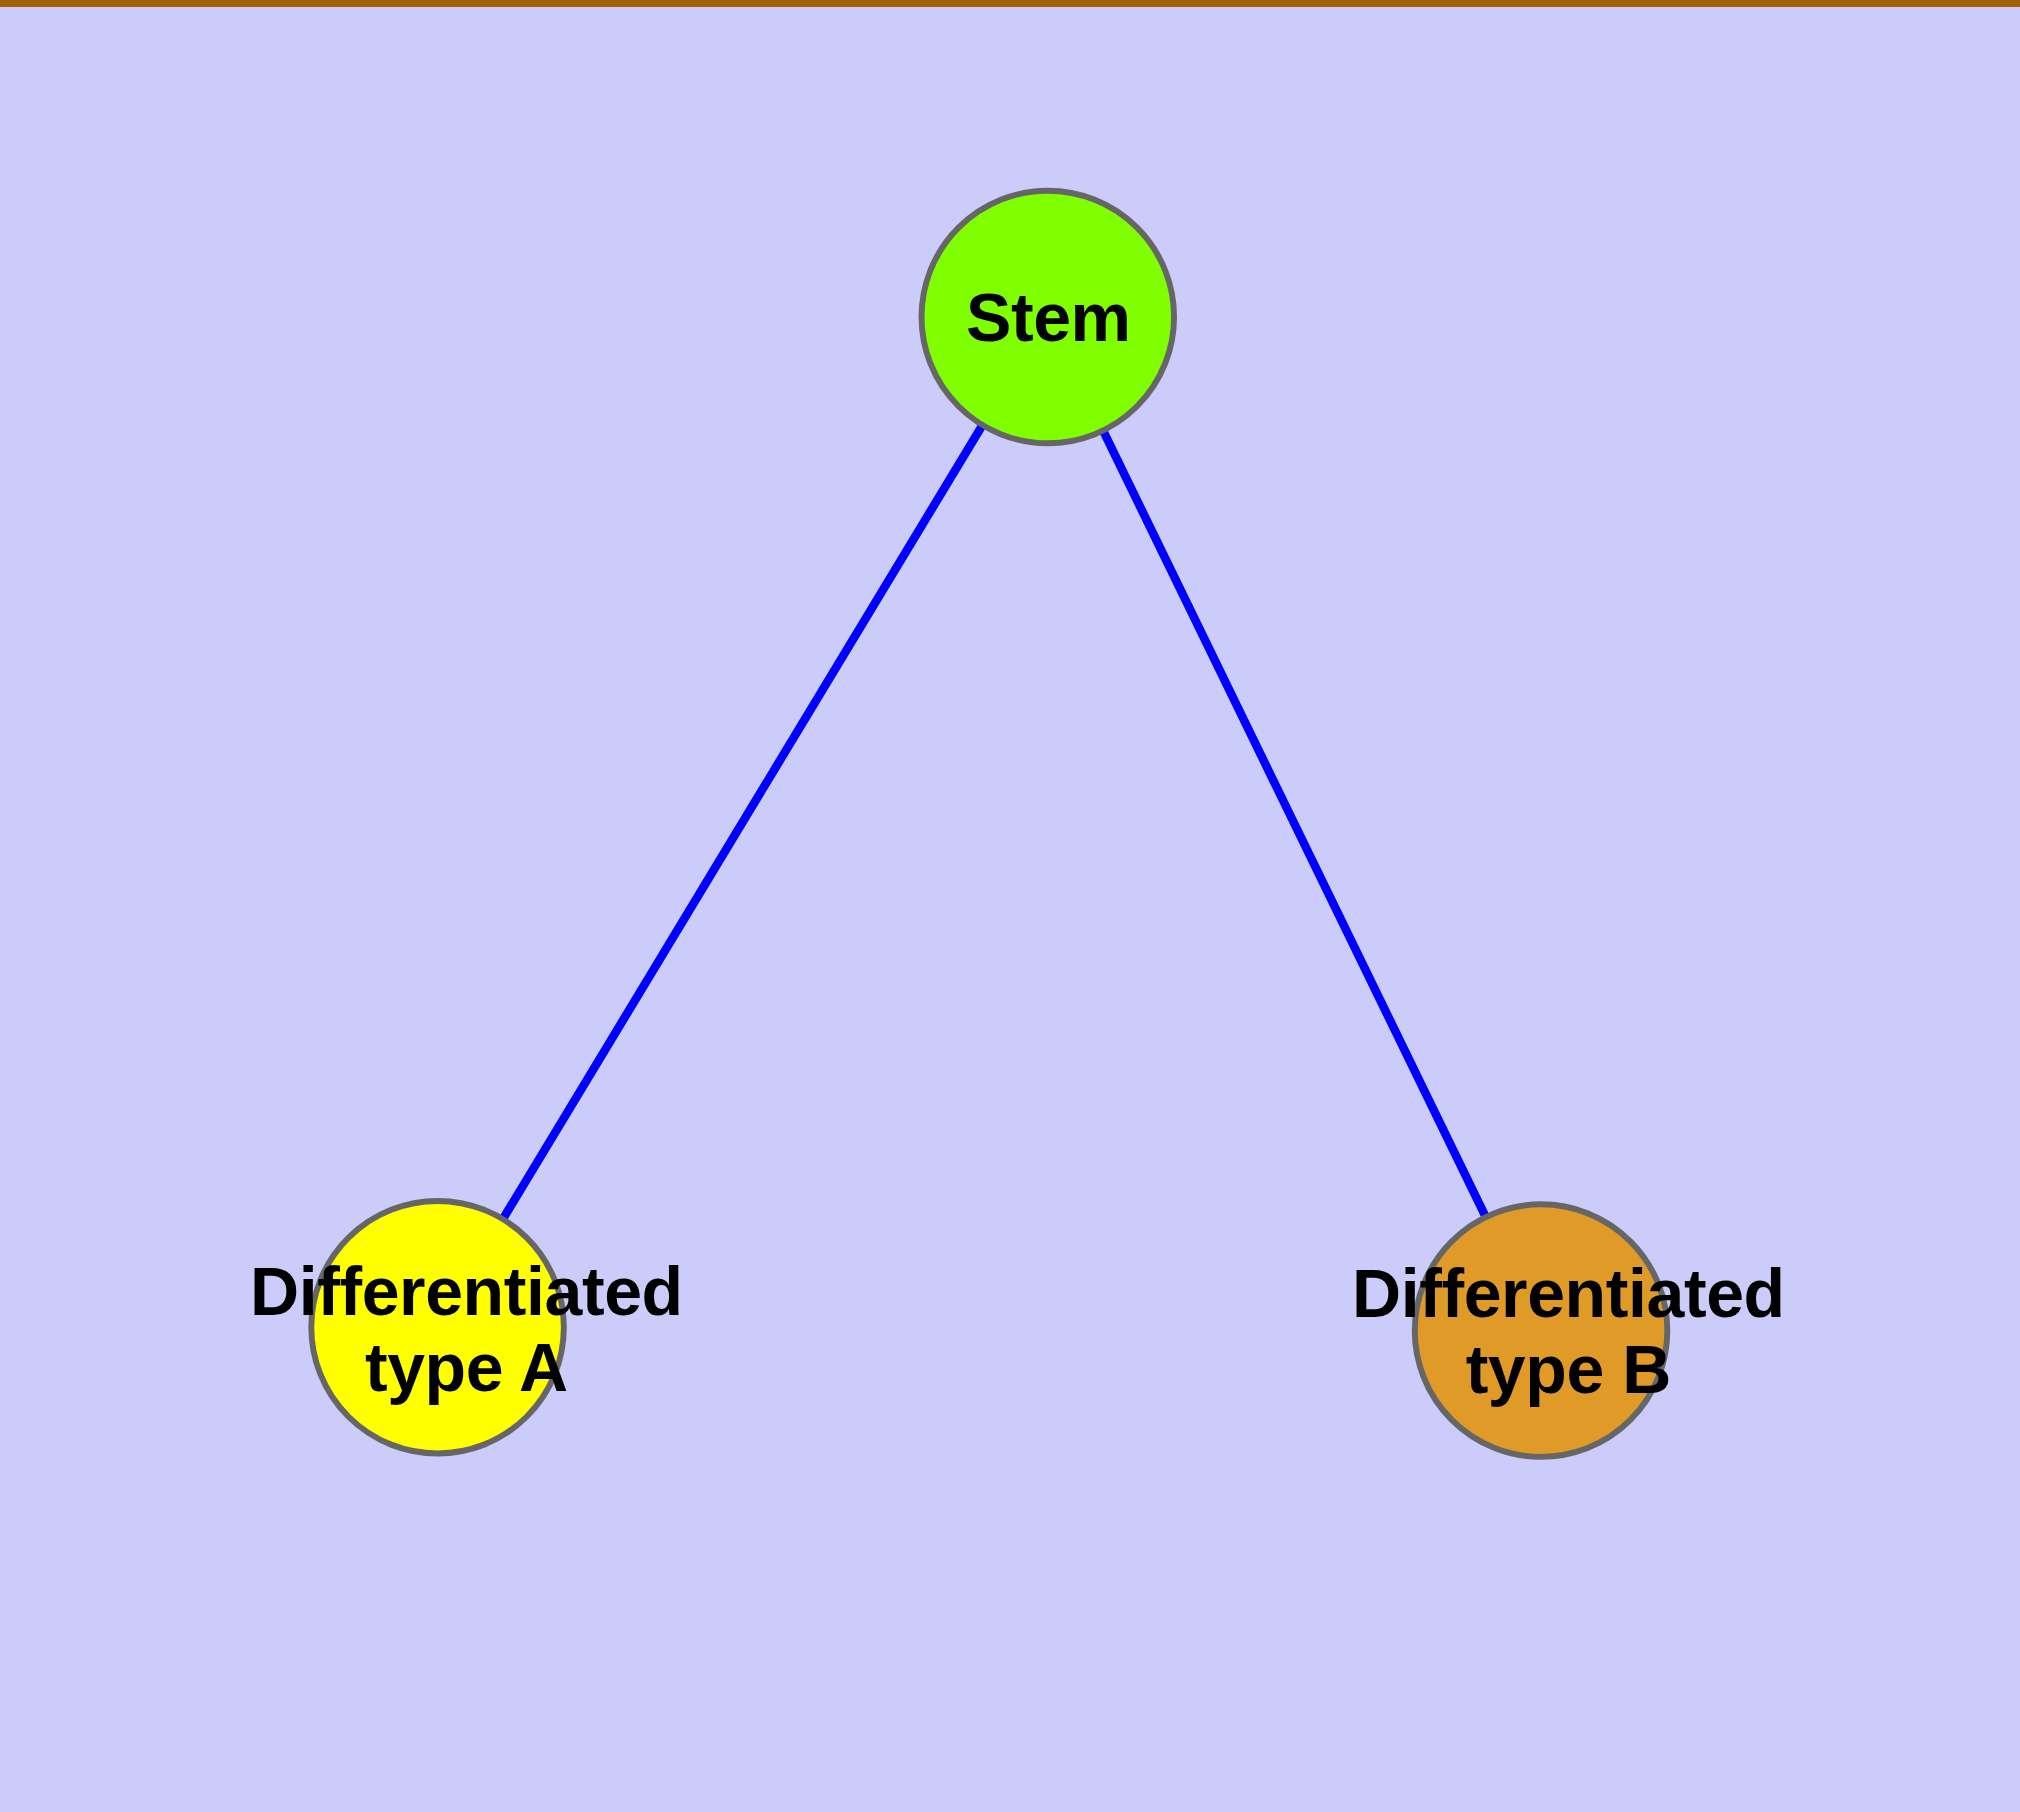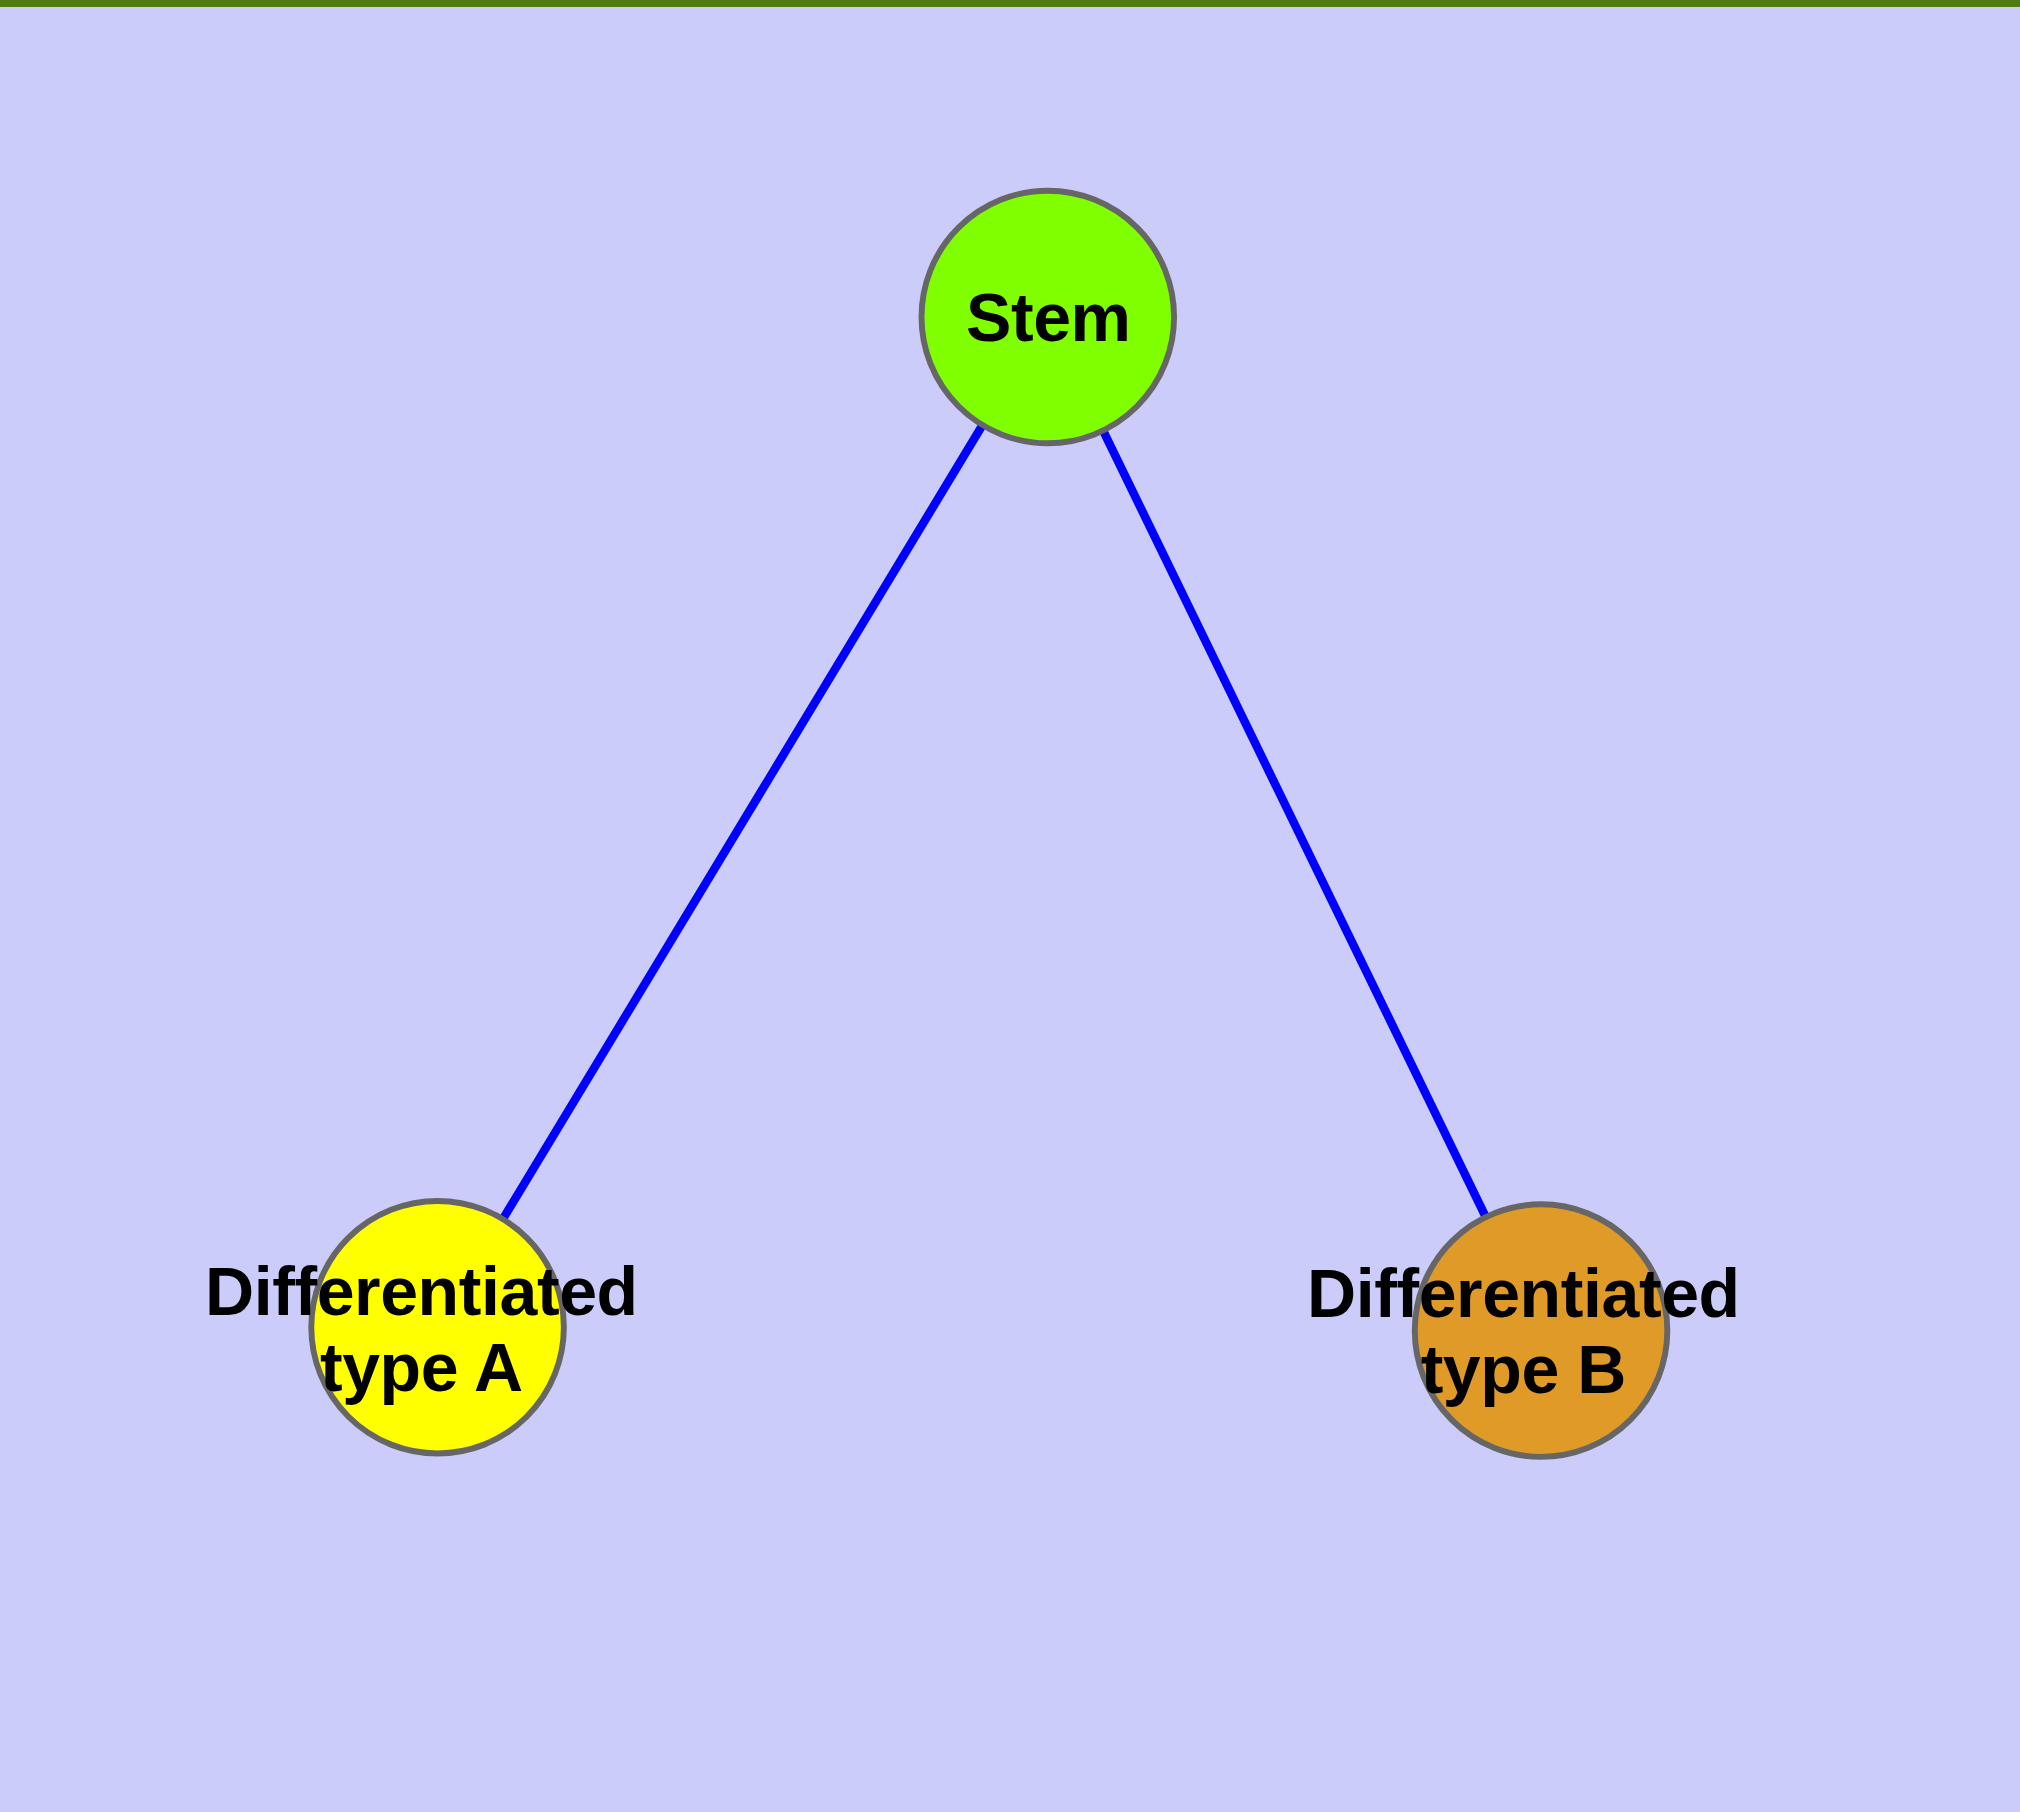--- a/index.html
+++ b/index.html
@@ -5,21 +5,21 @@
 <style>
   html, body {
     margin: 0;
     padding: 0;
     background: #ffffff;
   }
   #canvas {
     position: relative;
     width: 2021px;
     height: 1812px;
-    background: #4d7c0f;
+    background: #a16207;
     overflow: hidden;
     font-family: "Liberation Sans", "DejaVu Sans", sans-serif;
   }
   #plot-area {
     position: absolute;
     left: 0;
     top: 6.8px;
     width: 2021px;
     height: 1805px;
     background: #ccccfa;
@@ -36,21 +36,21 @@
     position: absolute;
     color: #000000;
     font-weight: bold;
     text-align: center;
     line-height: 1.12;
     white-space: pre;
     letter-spacing: -0.4px;
     pointer-events: none;
   }
   .label-stem   { font-size: 68px; }
-  .label-diff   { font-size: 68px; }
+  .label-diff   { font-size: 68px; margin-left: 45px; }
 </style>
 </head>
 <body>
 
 <div id="canvas">
 
   <div id="plot-area"></div>
 
   <svg id="graph-svg" viewBox="0 0 2384 2138">
     <g id="edge-layer">

